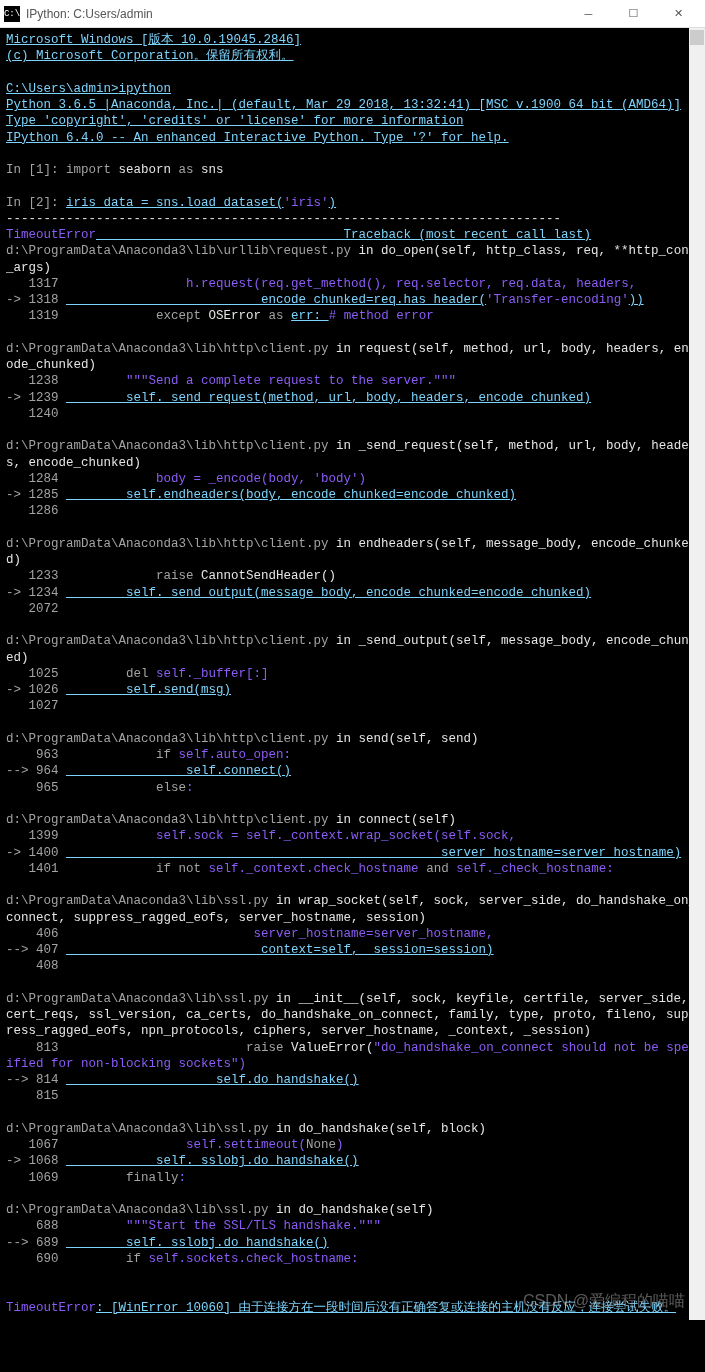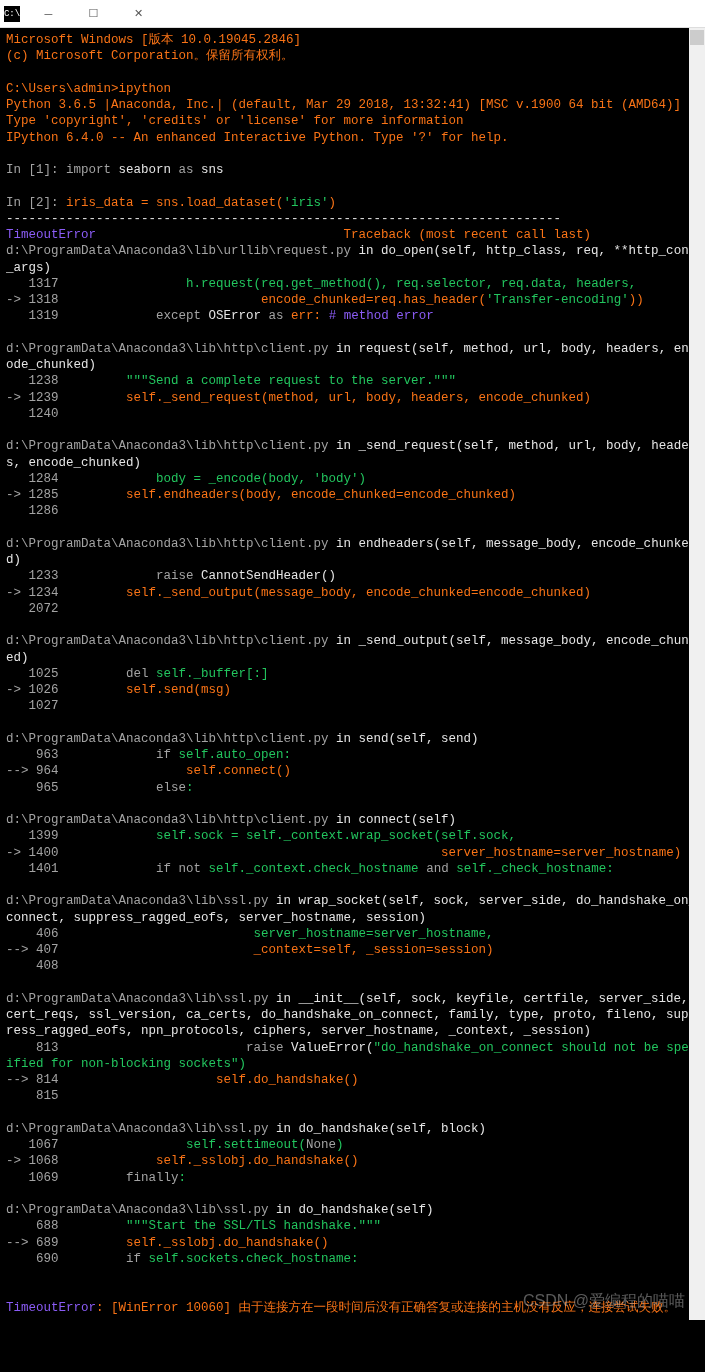--- a/index.html
+++ b/index.html
@@ -64,40 +64,41 @@
       background: #f0f0f0;
     }
     .scrollbar-thumb {
       position: absolute;
       top: 2px;
       width: 14px;
       left: 1px;
       height: 15px;
       background: #ccc;
     }
-    .white { color: #f97316; }
+    .white { color: #7dd3fc; text-decoration: underline; }
     .green { color: #a3a3a3; }
-    .yellow { color: #22c55e; }
+    .yellow { color: #8b5cf6; }
     .red { color: #8b5cf6; }
     .teal { color: #e5e5e5; }
     pre { font-family: inherit; white-space: pre-wrap; word-break: break-all; }
     .watermark {
       position: absolute;
       bottom: 8px;
       right: 20px;
       color: rgba(200,200,200,0.45);
       font-family: sans-serif;
       font-size: 16px;
     }
   </style>
 </head>
 <body>
 
 <div class="titlebar">
   <div class="titlebar-icon">C:\</div>
+  <div class="titlebar-text">IPython: C:Users/admin</div>
   <div class="titlebar-buttons">
     <div class="titlebar-btn">─</div>
     <div class="titlebar-btn">☐</div>
     <div class="titlebar-btn">✕</div>
   </div>
 </div>
 
 <div class="console">
   <div class="scrollbar">
     <div class="scrollbar-thumb"></div>

